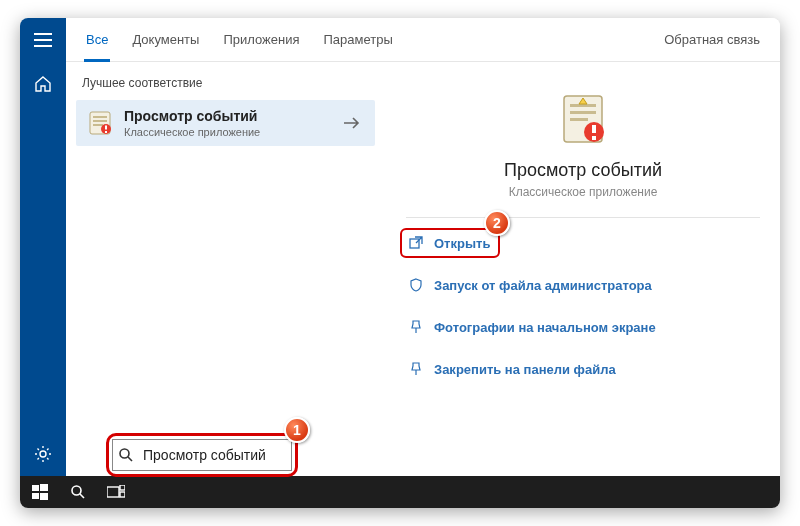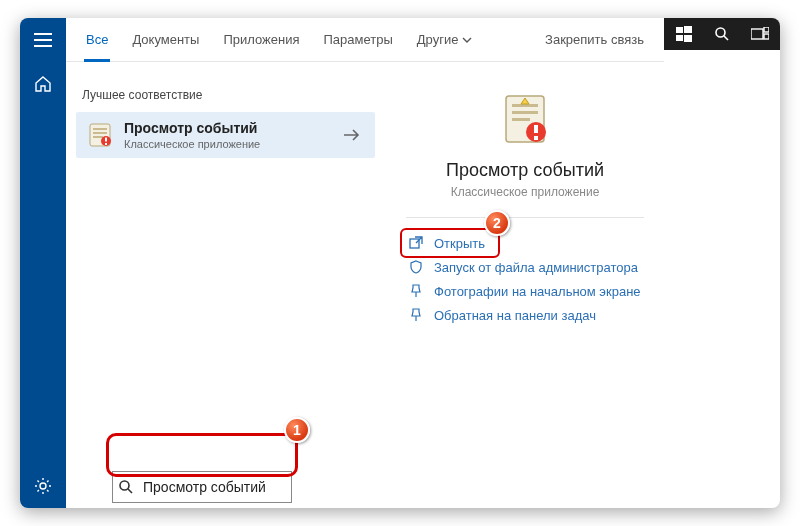--- a/index.html
+++ b/index.html
@@ -1,45 +1,45 @@
 <!DOCTYPE html>
 <html><head>
 <meta charset="utf-8">
 <style>
   * { box-sizing: border-box; margin: 0; padding: 0; font-family: "Segoe UI", Arial, sans-serif; }
   body { background: #fff; width: 800px; height: 526px; overflow: hidden; position: relative; display:flex; align-items:center; justify-content:center;}
   .frame { position: relative; width: 760px; height: 490px; background: #fff; border-radius: 8px; box-shadow: 0 4px 18px rgba(0,0,0,0.35); overflow: hidden; }
-  .app { position: absolute; left: 0; top: 0; right: 0; bottom: 0; display: flex; flex-direction: row; }
+  .app { position: absolute; left: 0; top: 0; right: 0; bottom: 0; display: flex; flex-direction: column; }
   .top-area { display: flex; flex: 1; min-height:0;}
   .sidebar { width: 46px; background: #004a8f; display: flex; flex-direction: column; align-items: center; color:#fff; }
   .sidebar .side-btn { width: 46px; height: 44px; display:flex; align-items:center; justify-content:center; cursor:pointer; }
   .sidebar .spacer { flex:1; }
   .main { flex: 1; display: flex; flex-direction: column; background: #fff; }
   .tabs { display:flex; align-items:center; height:44px; border-bottom:1px solid #e6e6e6; padding:0 10px; font-size:13px; color:#555; gap:4px;}
   .tab { padding: 0 10px; height:44px; display:flex; align-items:center; cursor:pointer; position:relative; }
   .tab.active { color:#0067c0; }
   .tab.active::after { content:""; position:absolute; left:8px; right:8px; bottom:0; height:3px; background:#0067c0; }
   .tab-more { display:flex; align-items:center; gap:4px; }
   .tabs-spacer{flex:1;}
   .feedback { color:#555; font-size:13px; padding:0 10px; cursor:pointer;}
   .content { flex:1; display:flex; min-height:0;}
   .left-pane { flex: 0 0 320px; border-right:1px solid transparent; padding:6px 0 6px 0; }
-  .section-header { font-size:12px; color:#444; padding:8px 16px;margin-top:12px; }
+  .section-header { font-size:12px; color:#444; padding:8px 16px; }
   .result-item { margin:2px 10px 2px 10px; background:#e4eef8; display:flex; align-items:center; padding:8px 10px; border-radius:2px; cursor:pointer; }
   .result-icon { width:28px; height:28px; margin-right:10px; display:flex; align-items:center; justify-content:center; }
   .result-text { flex:1; }
   .result-title { font-size:14px; font-weight:600; color:#222; }
   .result-sub { font-size:11px; color:#666; margin-top:2px; }
   .result-arrow { color:#666; padding:0 4px; }
   .right-pane { flex:1; display:flex; flex-direction:column; align-items:stretch; padding:20px 20px 10px 20px; min-width:0; }
   .preview-head { display:flex; flex-direction:column; align-items:center; padding:10px 0 18px 0; border-bottom:1px solid #e3e3e3;}
   .preview-icon { width:54px; height:54px; margin-bottom:14px; display:flex; align-items:center; justify-content:center; position:relative;}
   .preview-title { font-size:18px; color:#222; }
   .preview-sub { font-size:12px; color:#888; margin-top:4px; }
-  .actions { padding:14px 0; display:flex; flex-direction:column; gap:2px;}
+  .actions { padding:14px 0; display:flex; flex-direction:column; gap:20px;font-weight:bold;}
   .action { display:flex; align-items:center; gap:10px; font-size:13px; color:#2b6fb5; padding:3px 2px; cursor:pointer; position:relative;}
   .action .aicon { width:16px; height:16px; display:flex; align-items:center; justify-content:center; color:#2b6fb5; }
   .action-highlight-box { position:absolute; border:2px solid #d40000; border-radius:6px; pointer-events:none; }
   .bottom-search-row { height:44px; display:flex; align-items:center; border-top:1px solid transparent; padding-left:46px; }
   .search-wrap { position:relative; }
   .search-input { height:32px; width:180px; border:1px solid #888; padding:0 8px 0 30px; font-size:14px; outline:none; background:#fff; color:#222; }
   .search-icon-in { position:absolute; left:6px; top:50%; transform:translateY(-50%); color:#444;}
   .search-highlight-box { position:absolute; border:3px solid #d40000; border-radius:10px; pointer-events:none; }
   .taskbar { height:32px; background:#1e1e1e; display:flex; align-items:center; padding:0 4px; gap:6px; }
   .taskbar .tb-btn { width:32px; height:32px; display:flex; align-items:center; justify-content:center; color:#fff; cursor:pointer; }
@@ -76,28 +76,22 @@
       </div>
     </div>
 
     <div class="main">
 
       <div class="tabs">
         <div class="tab active">Все</div>
         <div class="tab">Документы</div>
         <div class="tab">Приложения</div>
         <div class="tab">Параметры</div>
-        <div class="tab tab-more">
-          <span>Другие</span>
-          <svg width="10" height="6" viewBox="0 0 10 6">
-                <path d="M1 1 L5 5 L9 1" fill="none" stroke="#555" stroke-width="1.4"></path>
-              </svg>
-        </div>
         <div class="tabs-spacer"></div>
-        <div class="feedback">Закрепить связь</div>
+        <div class="feedback">Обратная связь</div>
       </div>
 
       <div class="content">
 
         <div class="left-pane">
           <div class="section-header">Лучшее соответствие</div>
           <div class="result-item">
             <div class="result-icon">
               <svg width="26" height="26" viewBox="0 0 26 26">
                     <rect x="3" y="2" width="20" height="22" rx="2" fill="#f4f0e2" stroke="#b8a97a"></rect>
@@ -163,21 +157,21 @@
                     </svg>
               </span>
               <span>Фотографии на начальном экране</span>
             </div>
             <div class="action">
               <span class="aicon">
                 <svg width="14" height="14" viewBox="0 0 14 14">
                       <path d="M4 1 H10 V4 L11 8 H3 L4 4 Z M7 8 V13" fill="none" stroke="#2b6fb5" stroke-width="1.2"></path>
                     </svg>
               </span>
-              <span>Обратная на панели задач</span>
+              <span>Закрепить на панели файла</span>
             </div>
           </div>
         </div>
       </div>
 
       <div class="bottom-search-row">
         <div class="search-wrap" id="search-wrap">
           <span class="search-icon-in">
             <svg width="16" height="16" viewBox="0 0 16 16">
                   <circle cx="6.5" cy="6.5" r="4.5" fill="none" stroke="#333" stroke-width="1.6"></circle>

